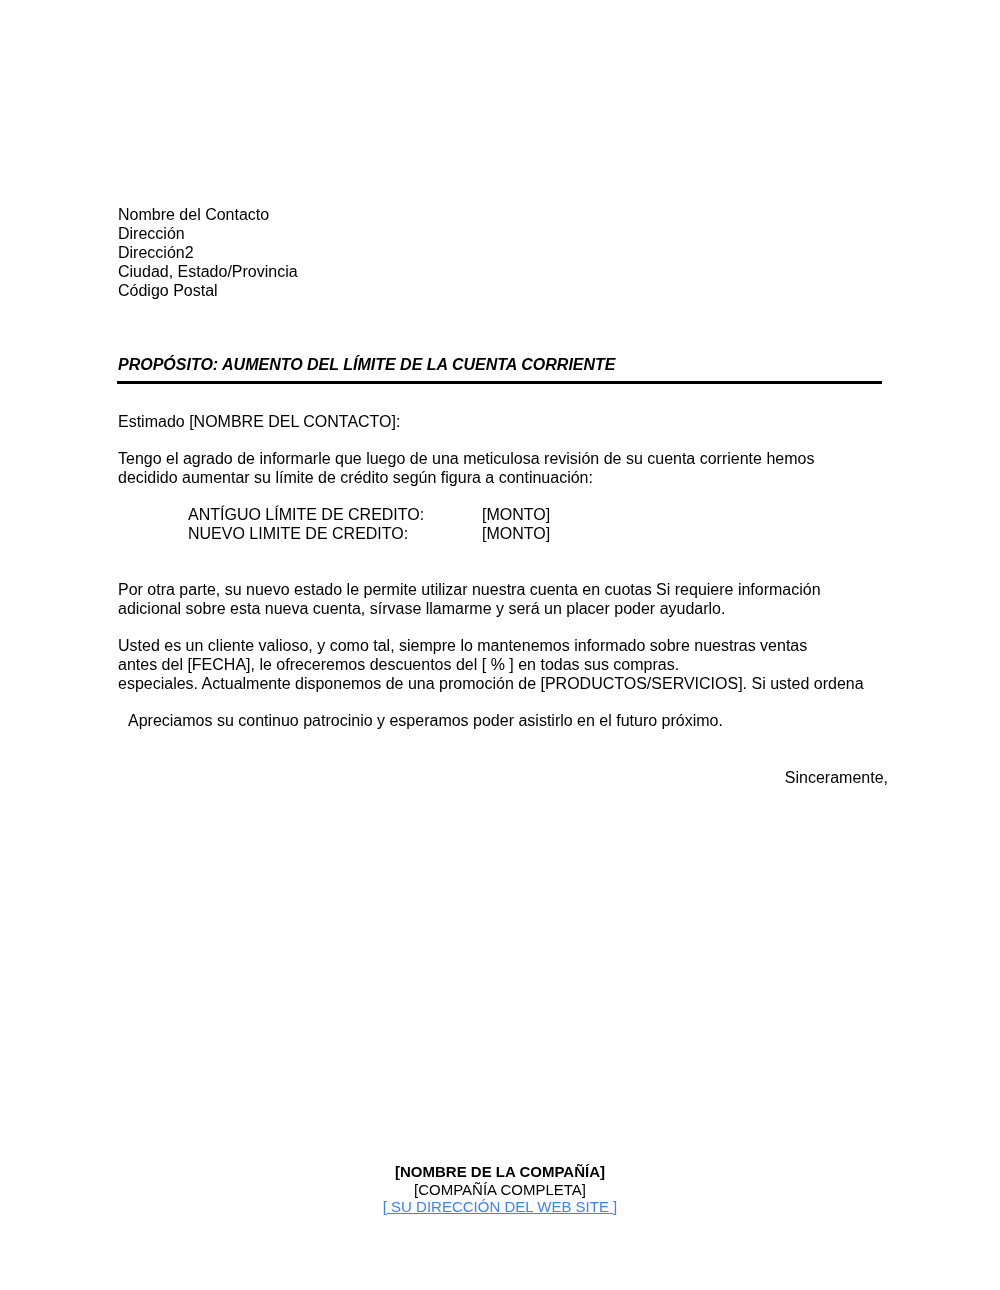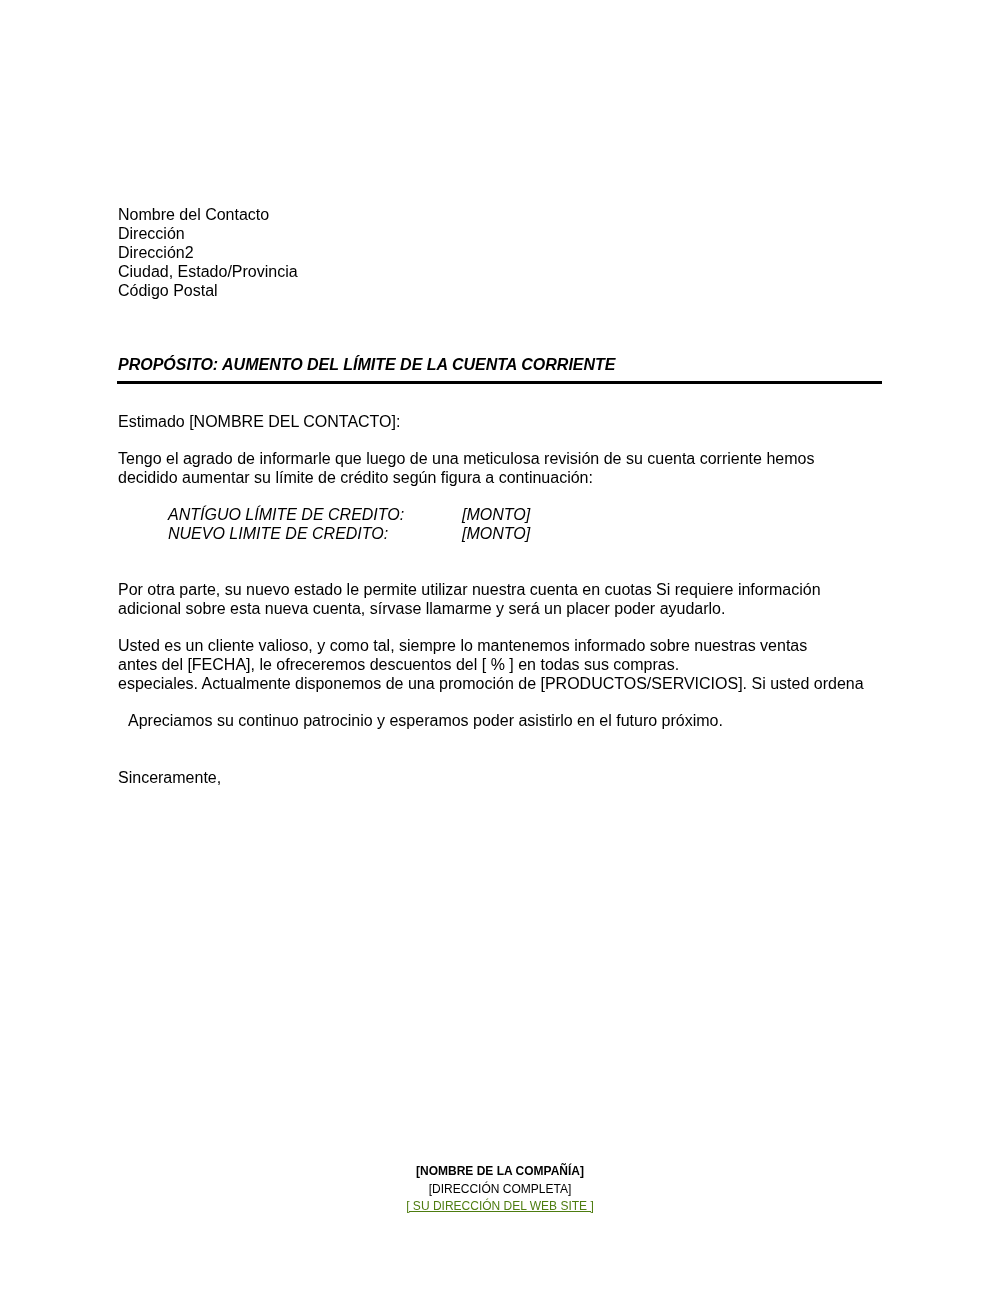--- a/index.html
+++ b/index.html
@@ -44,47 +44,46 @@
       left: 117px;
       top: 381px;
       width: 765px;
       height: 3px;
       background: #000000;
     }
     .salutation { top: 412px; }
     .para1 { top: 449px; }
     .limits {
       position: absolute;
-      left: 168px;
+      left: 188px;
       top: 505px;
-      font-style: italic;
     }
     .limits .row {
       display: flex;
       line-height: 19px;
       white-space: nowrap;
     }
     .limits .lbl { width: 294px; }
     .para2 { top: 580px; }
     .para3 { top: 636px; }
     .para4 { top: 711px; margin-left: 10px; }
-    .closing { top: 768px; }
+    .closing { top: 768px; text-align: right; }
     .signature { top: 861px; }
     .footer {
       position: absolute;
       left: 0;
       width: 1000px;
       top: 1163px;
       text-align: center;
-      font-size: 12px;
+      font-size: 15px;
     }
     .footer .line { line-height: 17.5px; }
     .footer .company { font-weight: bold; }
     .footer a {
-      color: #4d7c0f;
+      color: #3b82f6;
       text-decoration: underline;
     }
   </style>
 </head>
 <body>
 
 <div class="page">
 
   <div class="block address">
     <span class="line">Nombre del Contacto</span>
@@ -132,17 +131,17 @@
     <span class="line">Apreciamos su continuo patrocinio y esperamos poder asistirlo en el futuro próximo.</span>
   </div>
 
   <div class="block closing">
     <span class="line">Sinceramente,</span>
   </div>
 
 
   <div class="footer">
     <span class="line company">[NOMBRE DE LA COMPAÑÍA]</span>
-    <span class="line">[DIRECCIÓN COMPLETA]</span>
+    <span class="line">[COMPAÑÍA COMPLETA]</span>
     <span class="line"><a href="#">[ SU DIRECCIÓN DEL WEB SITE ]</a></span>
   </div>
 
 </div>
 
 </body></html>

